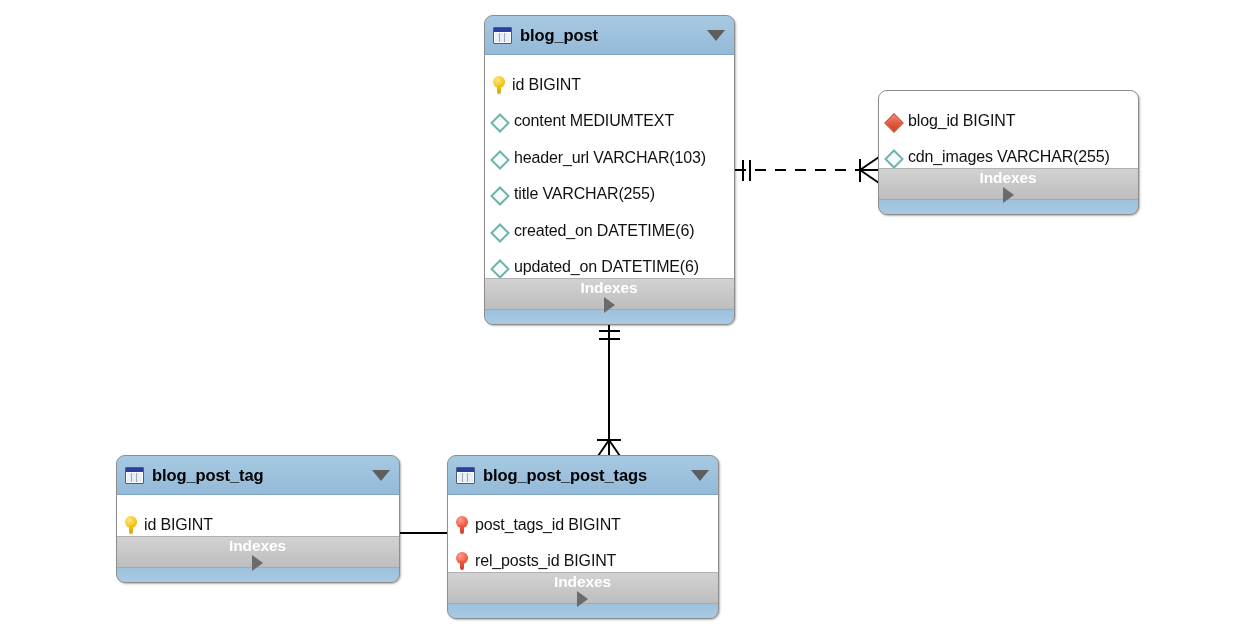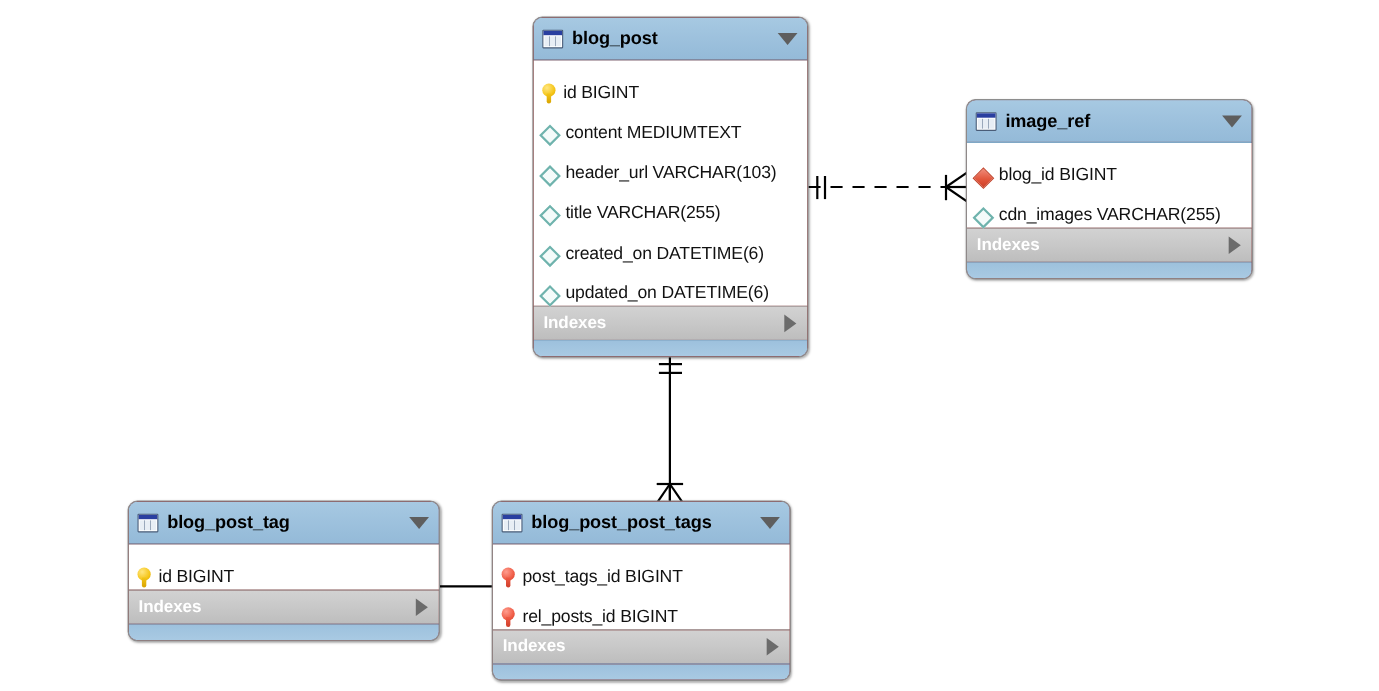--- a/index.html
+++ b/index.html
@@ -31,21 +31,21 @@
     pointer-events: none;
   }
 
   
   .table-box {
     position: absolute;
     z-index: 2;
     box-sizing: border-box;
     border: 1px solid #8d8d8d;
     border-radius: 9px;
-    background: #7f1d1d;
+    background: #a3a3a3;
     box-shadow: 1px 1px 2px rgba(0,0,0,0.30);
     overflow: hidden;
   }
 
   .tbl-header {
     height: 39px;
     background: linear-gradient(to bottom, #a7c9e2 0%, #9dc1dd 50%, #94bad8 100%);
     border-bottom: 1px solid #7fa8c6;
     display: flex;
     align-items: center;
@@ -161,20 +161,21 @@
 
   
   .tbl-indexes {
     height: 31px;
     background: linear-gradient(to bottom, #d2d2d2 0%, #c8c8c8 50%, #bdbdbd 100%);
     border-top: 1px solid #b0b0b0;
     display: flex;
     align-items: center;
     padding: 0 10px 0 9px;
     box-sizing: border-box;
+    flex-direction: column;
   }
   .idx-label {
     font-size: 15.5px;
     font-weight: bold;
     color: #ffffff;
     flex: 1 1 auto;
     letter-spacing: -0.1px;
   }
   .idx-caret {
     width: 0; height: 0;
@@ -270,25 +271,20 @@
       </div>
     </div>
     <div class="tbl-indexes">
       <span class="idx-label">Indexes</span>
       <span class="idx-caret"></span>
     </div>
     <div class="tbl-foot"></div>
   </div>
 
   <div class="table-box" style="left:878px; top:90px; width:261px;">
-    <div class="tbl-header">
-      <span class="tbl-icon"></span>
-      <span class="tbl-title">image_ref</span>
-      <span class="tbl-caret"></span>
-    </div>
     <div class="tbl-cols">
       <div class="col-row">
         <span class="icon-diamond fk"></span>
         <span class="col-text">blog_id BIGINT</span>
       </div>
       <div class="col-row">
         <span class="icon-diamond plain"></span>
         <span class="col-text">cdn_images VARCHAR(255)</span>
       </div>
     </div>

